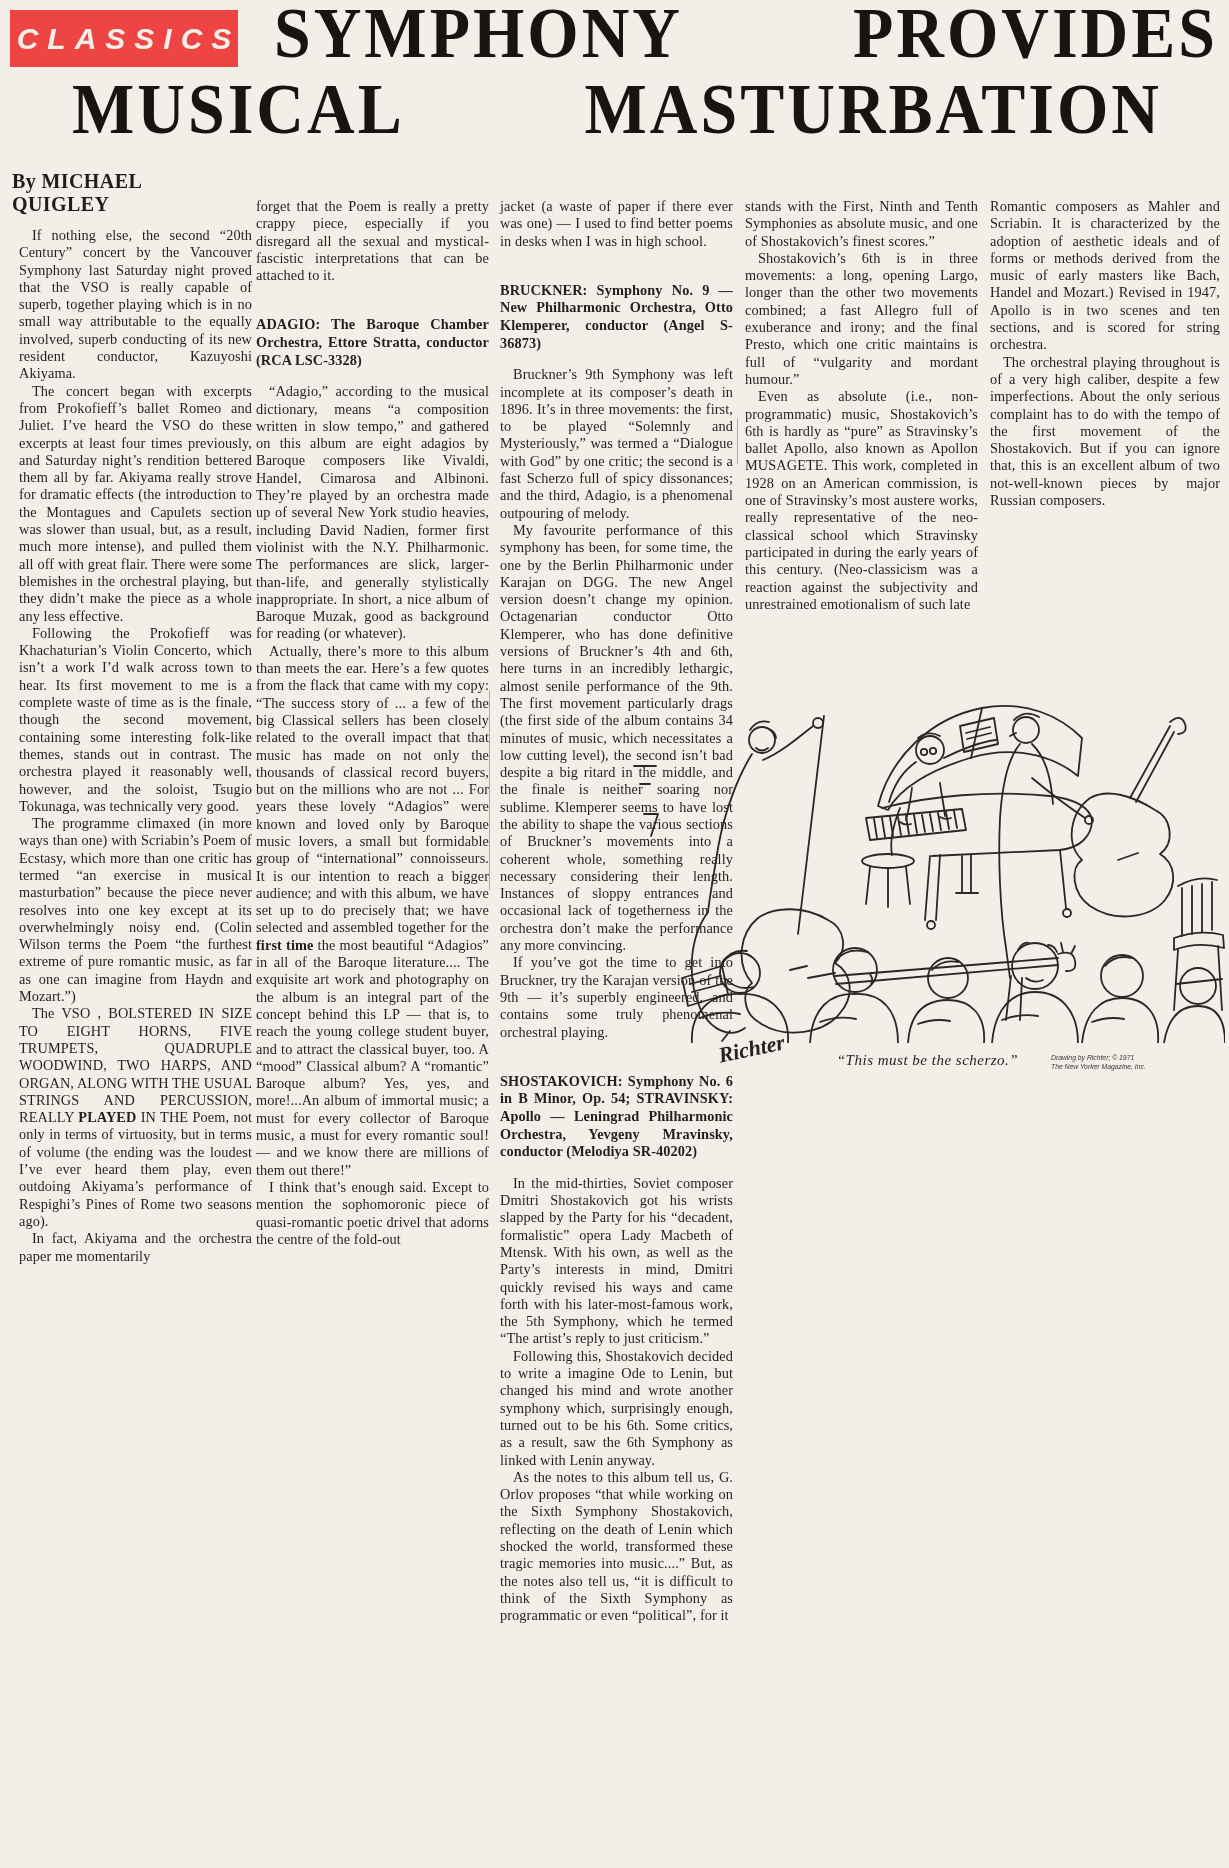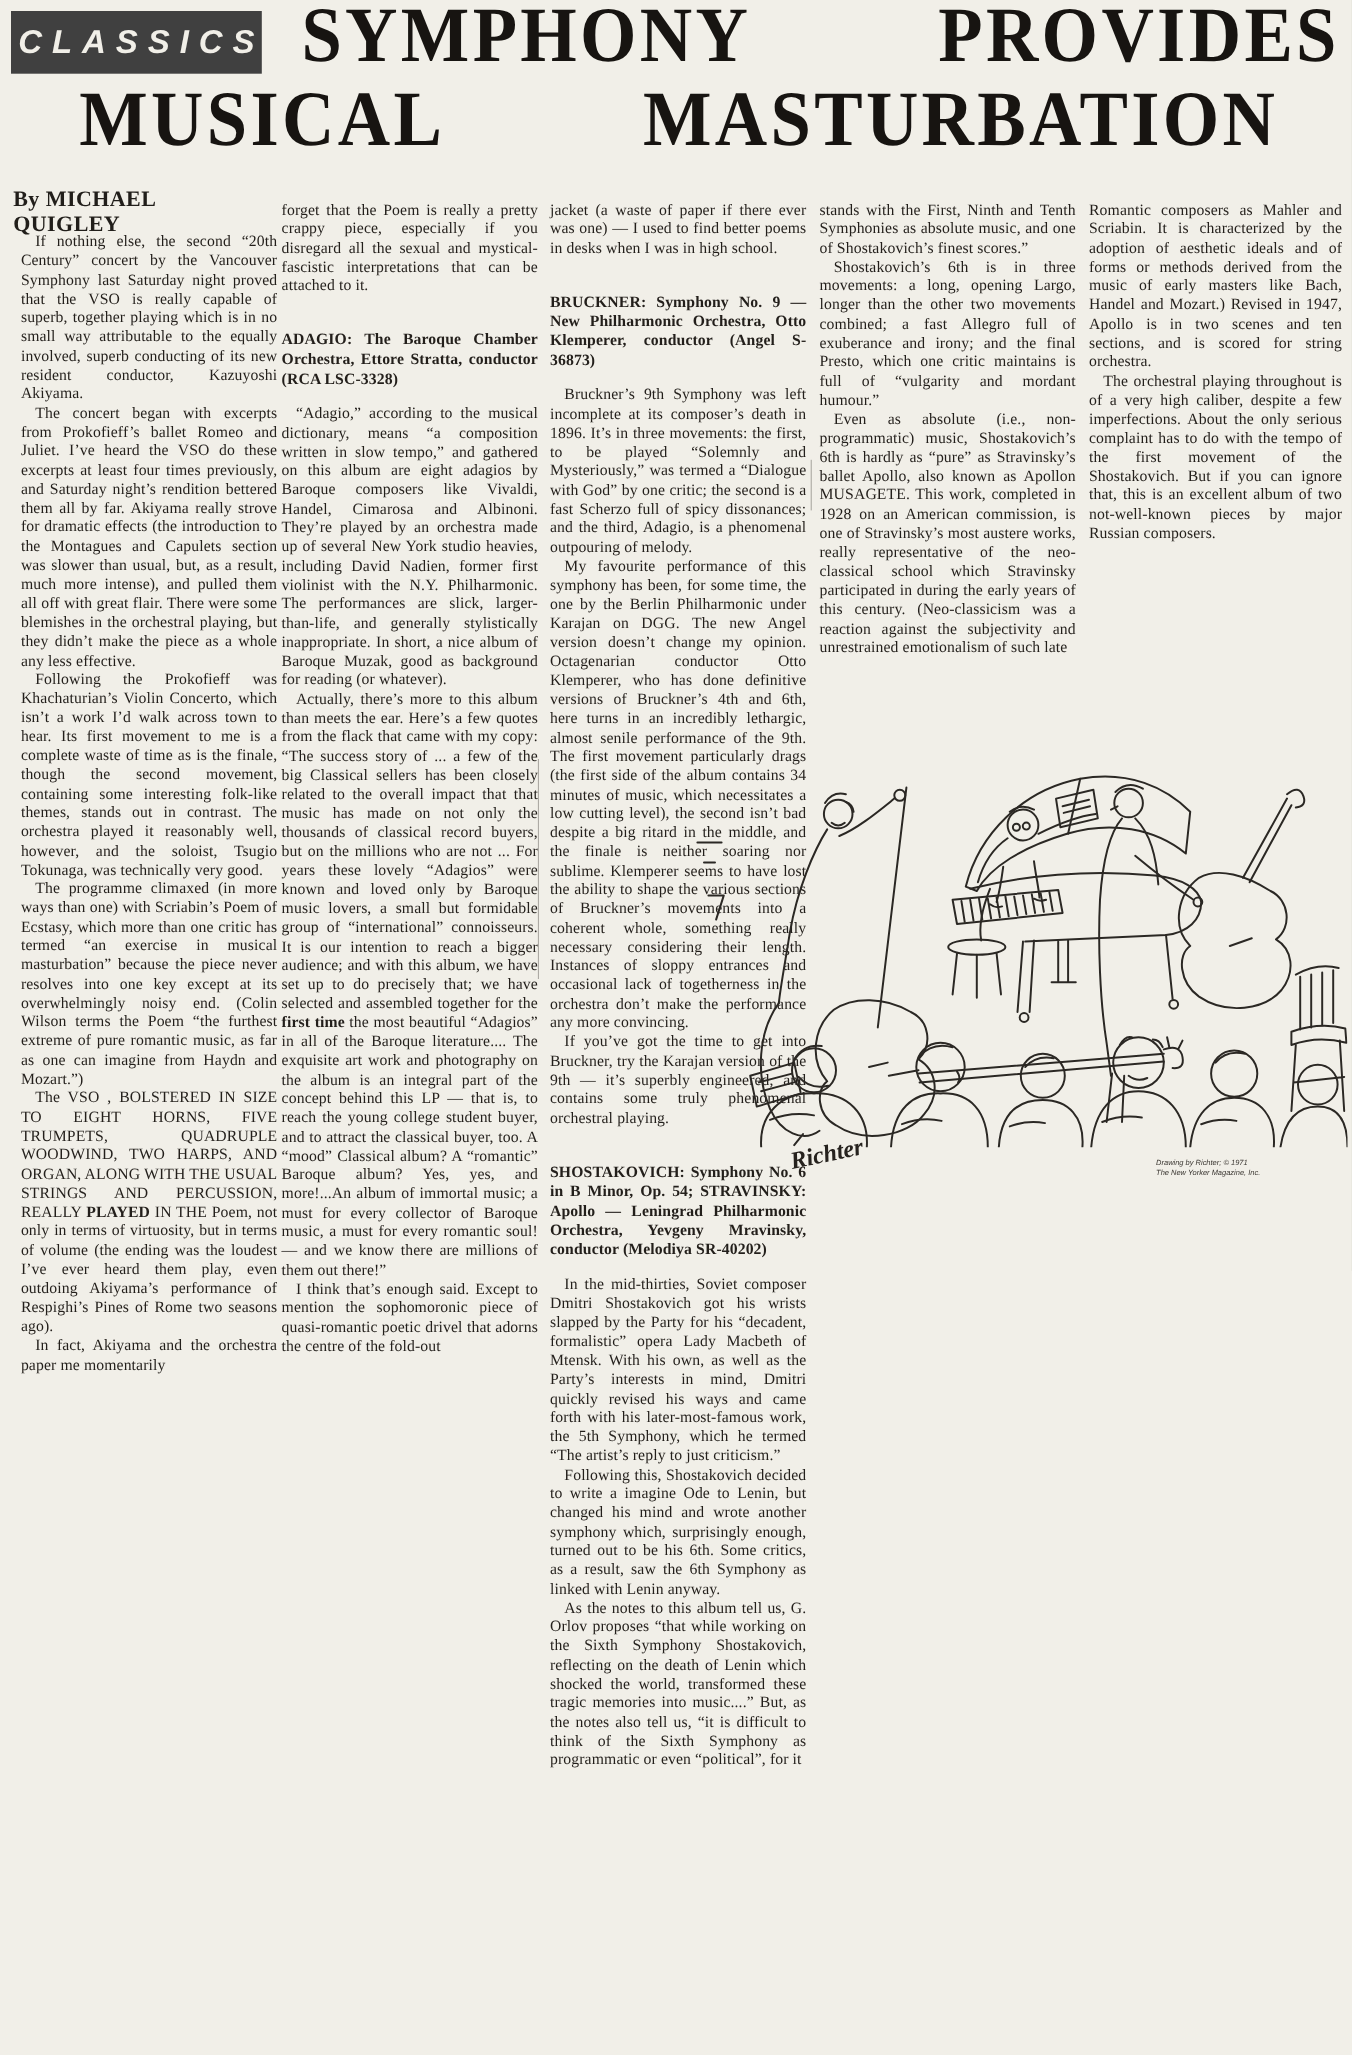--- a/index.html
+++ b/index.html
@@ -5,40 +5,40 @@
   html,body { margin:0; padding:0; background:#cfccc5; }
   .page {
     position:relative; width:1229px; height:1868px;
     background:#f1efe8; overflow:hidden;
     font-family:"Liberation Serif","DejaVu Serif",serif;
     color:#211e1a;
   }
   
   .badge {
     position:absolute; left:10px; top:10px; width:228px; height:57px;
-    background:#404040; color:#f1efe8;
+    background:#ef4444; color:#f1efe8;
     display:flex; align-items:center; justify-content:center;
     font-family:"Liberation Sans",sans-serif; font-weight:bold; font-style:italic;
     font-size:30px; letter-spacing:9px; padding-left:9px; box-sizing:border-box;
   }
   .headline {
     position:absolute; display:flex; justify-content:space-between;
     font-weight:bold; color:#171411; letter-spacing:3px;
     transform:scale(1,1.08); transform-origin:top left; white-space:nowrap;
   }
   .headline1 { left:274px; top:-8px; width:944px; font-size:66px; }
   .headline2 { left:72px;  top:68px; width:1090px; font-size:66px; }
   
   .byline {
     position:absolute; left:12px; top:170px; width:230px;
     font-weight:bold; font-size:20px; letter-spacing:0.4px;
   }
   .col {
     position:absolute; width:233px; text-align:justify;
-    font-size:14.3px; line-height:17.3px; letter-spacing:0.1px; color:#231f1b;
+    font-size:14.3px; line-height:17.3px; letter-spacing:0.1px; color:#231f1b;margin-top:15px;
   }
   .para { margin:0; text-indent:13px; }
   .para.noindent { text-indent:0; }
   .heading { margin:32px 0 14px 0; font-size:14.3px; line-height:17.6px; font-weight:bold; text-align:justify; }
   b { font-weight:bold; }
   
   .rule-artifact { position:absolute; width:1px; background:rgba(45,42,38,0.35); }
   
   .cartoon { position:absolute; left:630px; top:678px; width:595px; height:368px; }
   .cartoon svg { display:block; }
@@ -194,19 +194,20 @@
         <path d="M452 365 C455 335 470 320 492 320 C516 320 530 337 528 365"></path>
         <circle cx="568" cy="308" r="18"></circle>
         <path d="M534 365 C538 340 550 328 568 328 C586 328 595 340 595 365"></path>
         <path d="M70 340 q20 -8 40 -4 M190 344 q18 -7 36 -3 M288 346 q16 -6 32 -3 M372 342 q18 -7 36 -4 M462 344 q16 -6 32 -3"></path>
       </g>
     </svg>
   </div>
 
   <div class="cartoon-footer">
     <span class="sig">Richter</span>
+    <span class="cap">“This must be the scherzo.”</span>
     <span class="credit">
       <span>Drawing by Richter; © 1971</span>
       <span>The New Yorker Magazine, Inc.</span>
     </span>
   </div>
 
 </div>
 
 </body></html>

